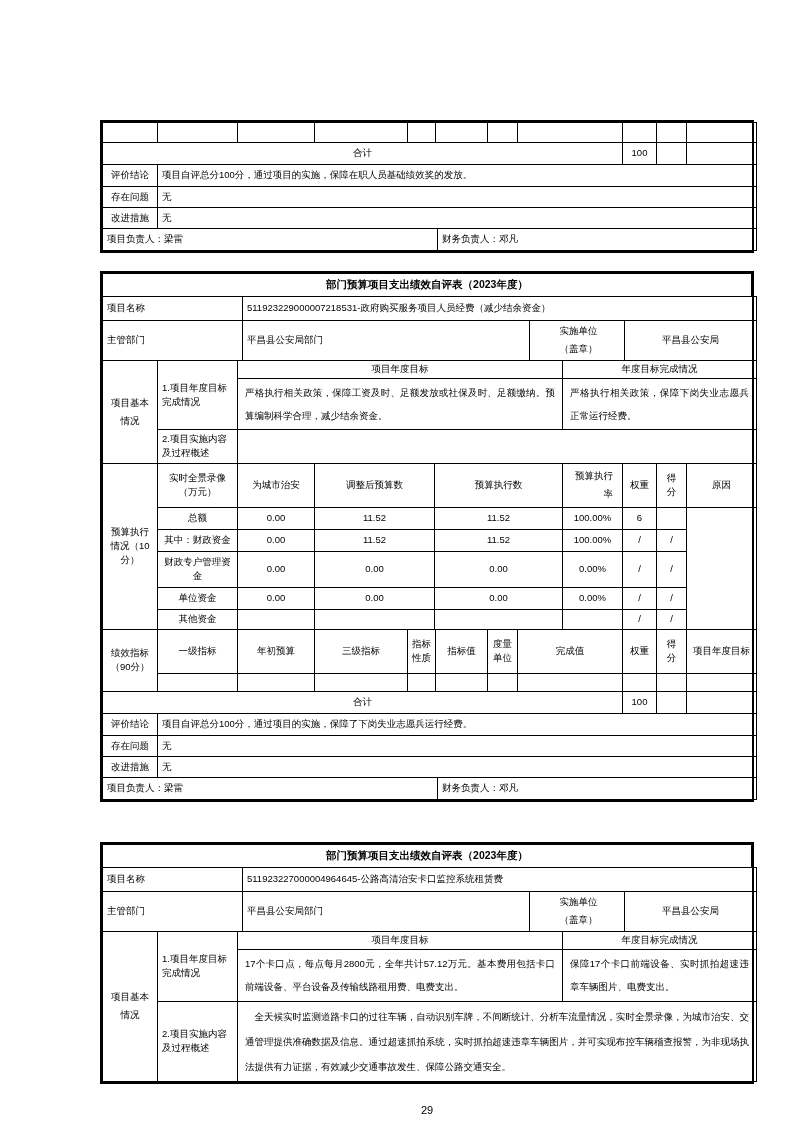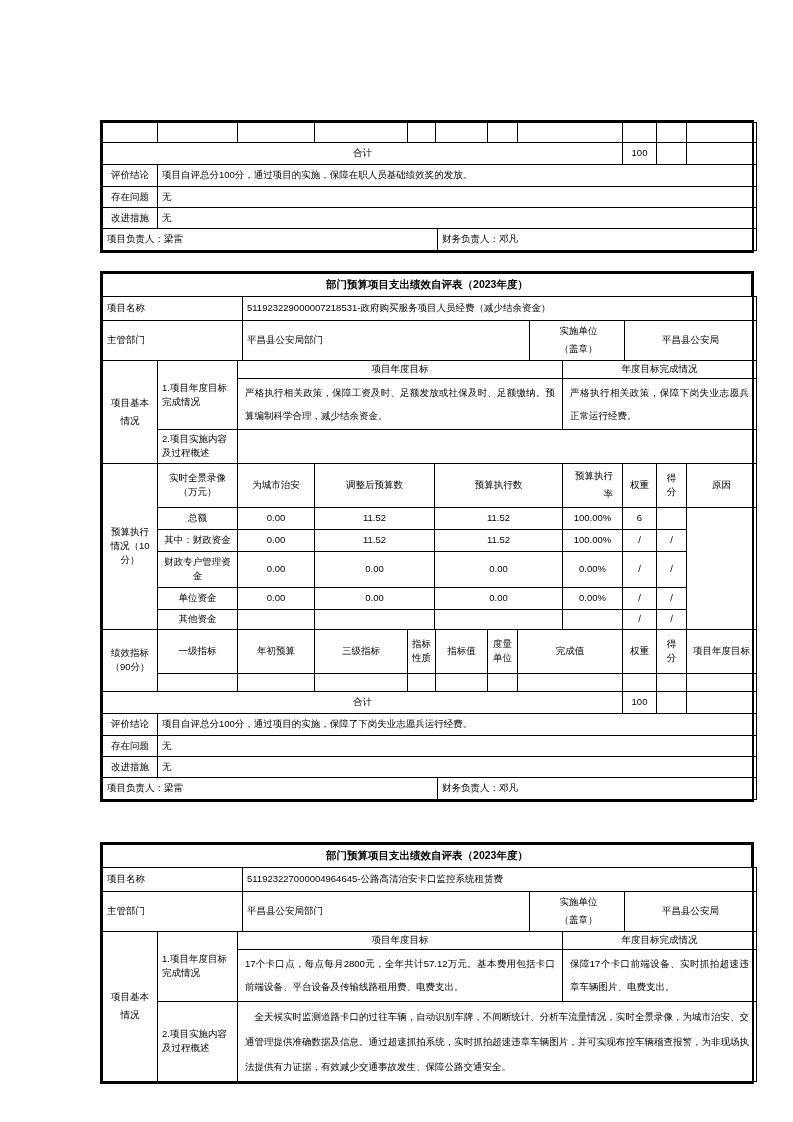--- a/index.html
+++ b/index.html
@@ -373,14 +373,15 @@
           <td class="para">保障17个卡口前端设备、实时抓拍超速违章车辆图片、电费支出。</td>
         </tr>
         <tr style="height:78px">
           <td class="l">2.项目实施内容及过程概述</td>
           <td class="para3" colspan="2">全天候实时监测道路卡口的过往车辆，自动识别车牌，不间断统计、分析车流量情况，实时全景录像，为城市治安、交通管理提供准确数据及信息。通过超速抓拍系统，实时抓拍超速违章车辆图片，并可实现布控车辆稽查报警，为非现场执法提供有力证据，有效减少交通事故发生、保障公路交通安全。</td>
         </tr>
       </tbody>
         </table>
     </div>
 
+    <div class="pageno">29</div>
   </div>
 </div>
 
 </body></html>

